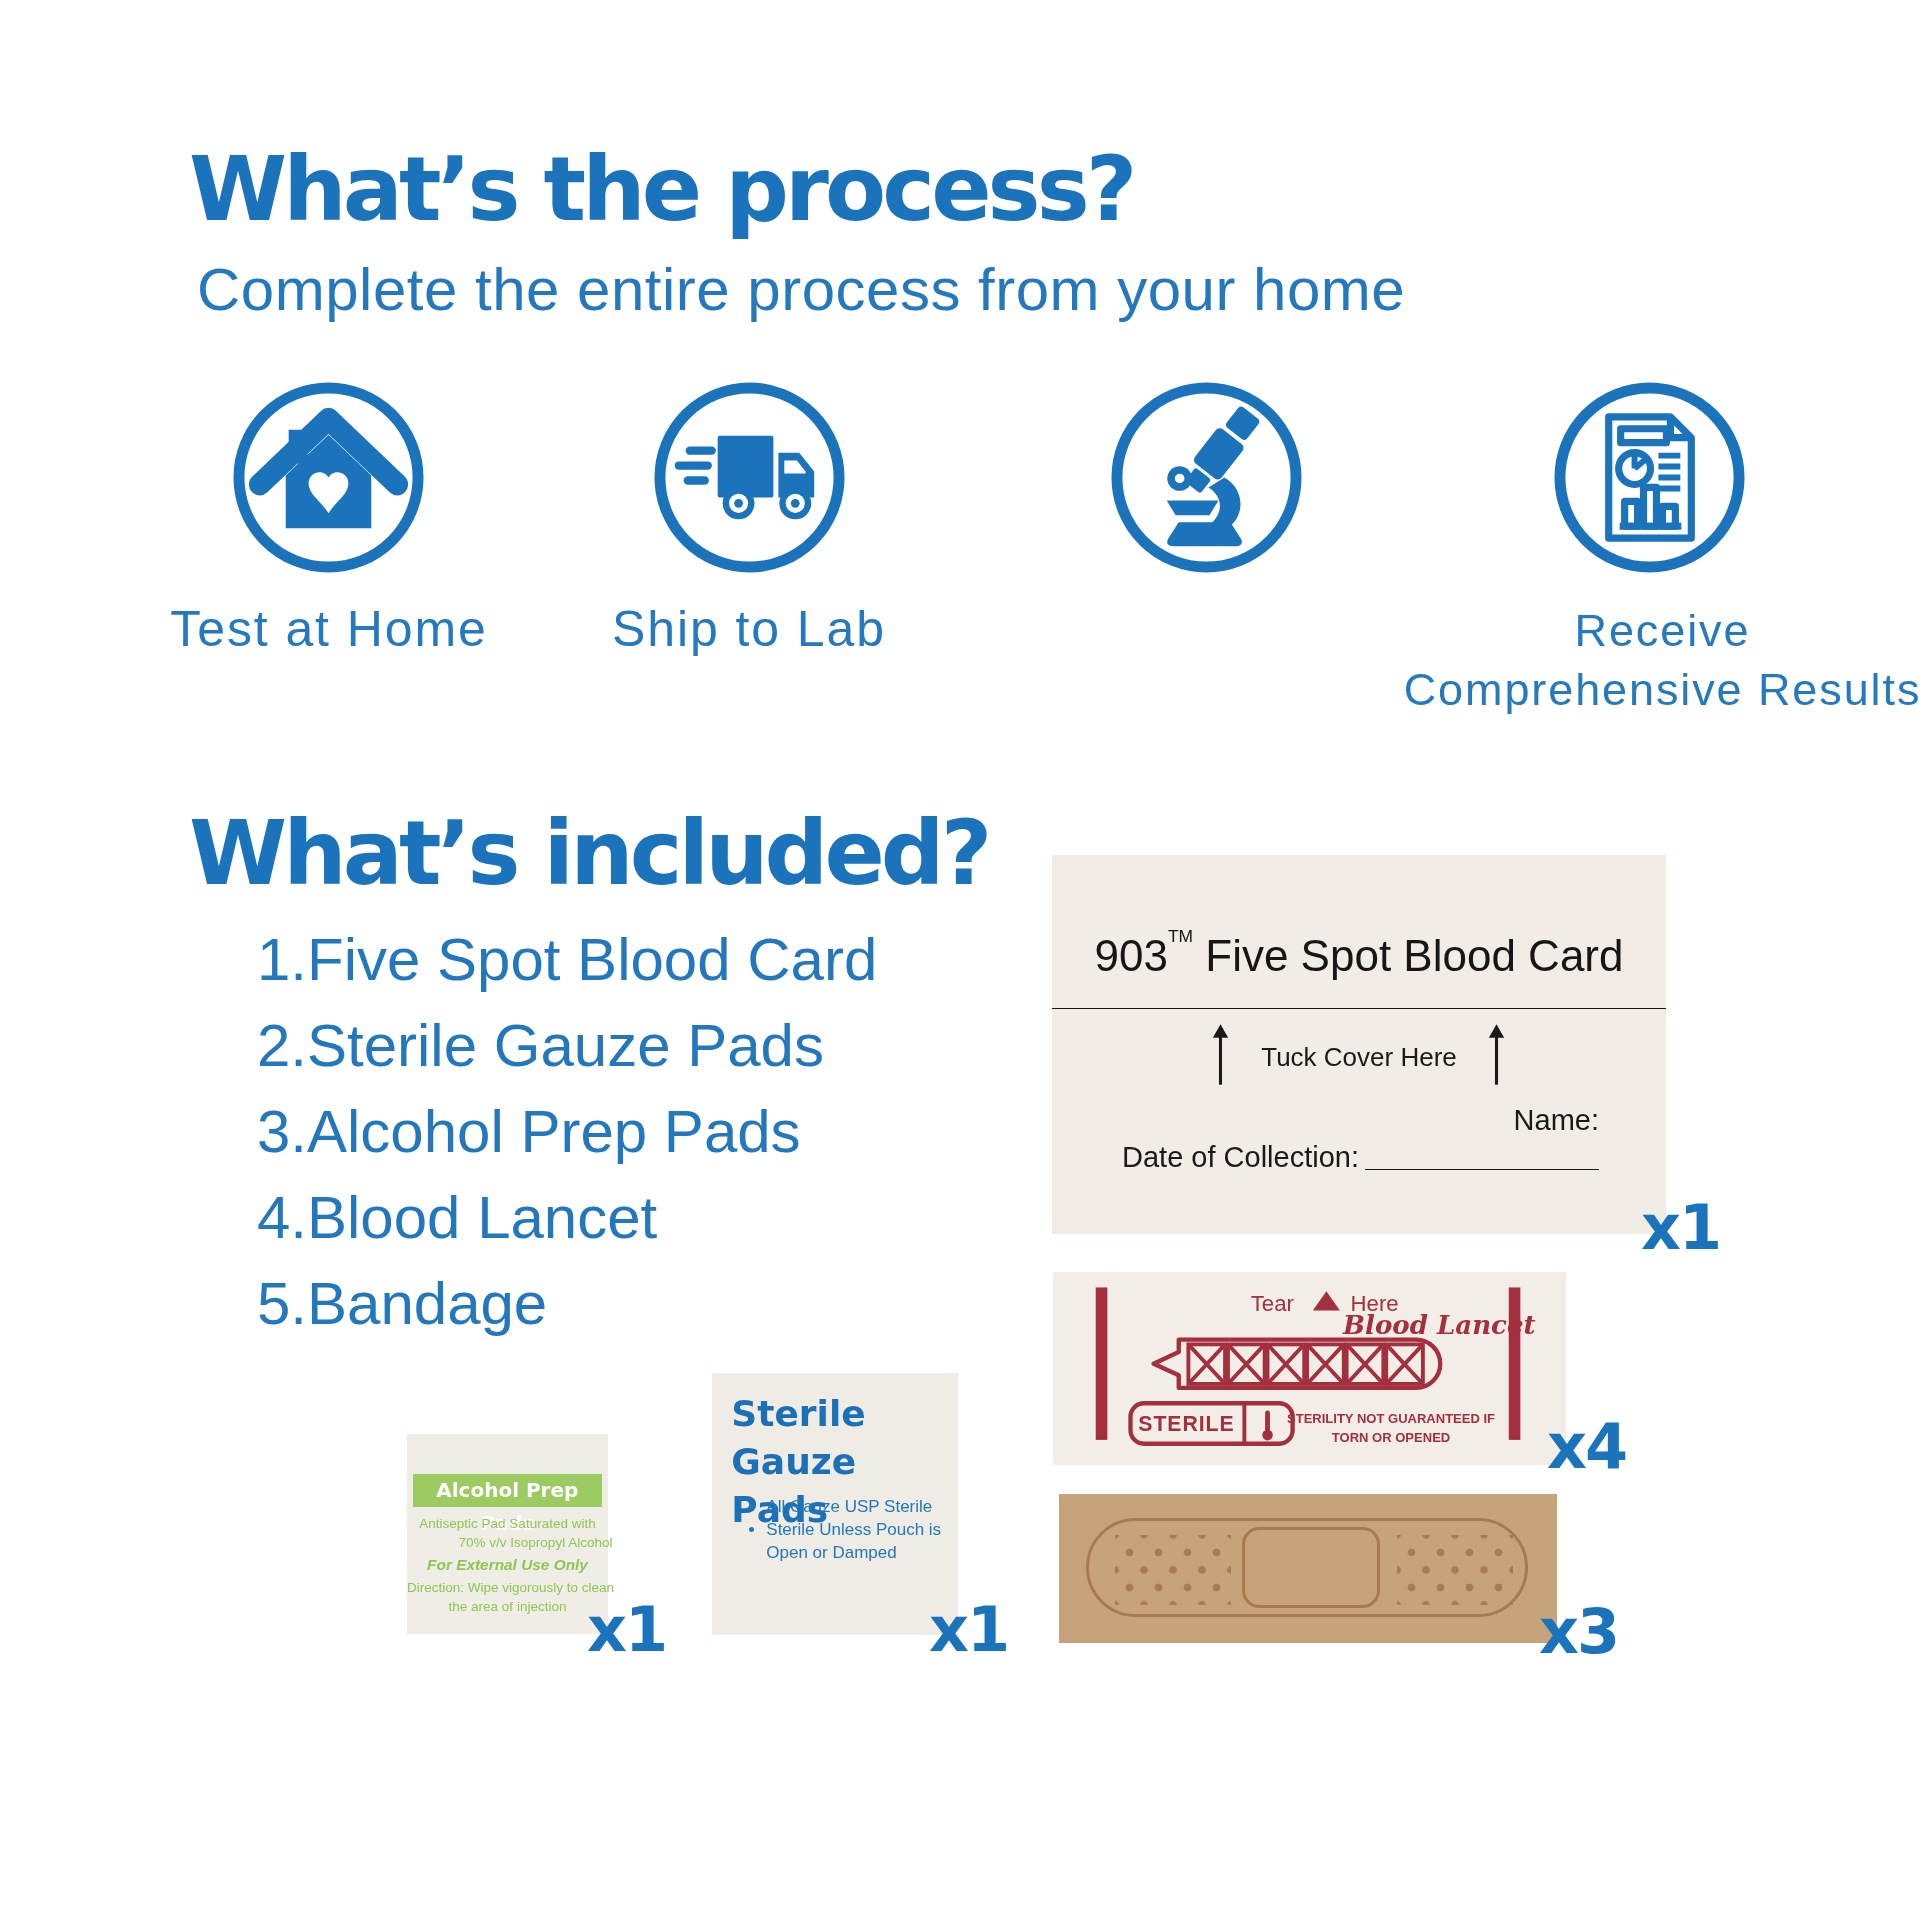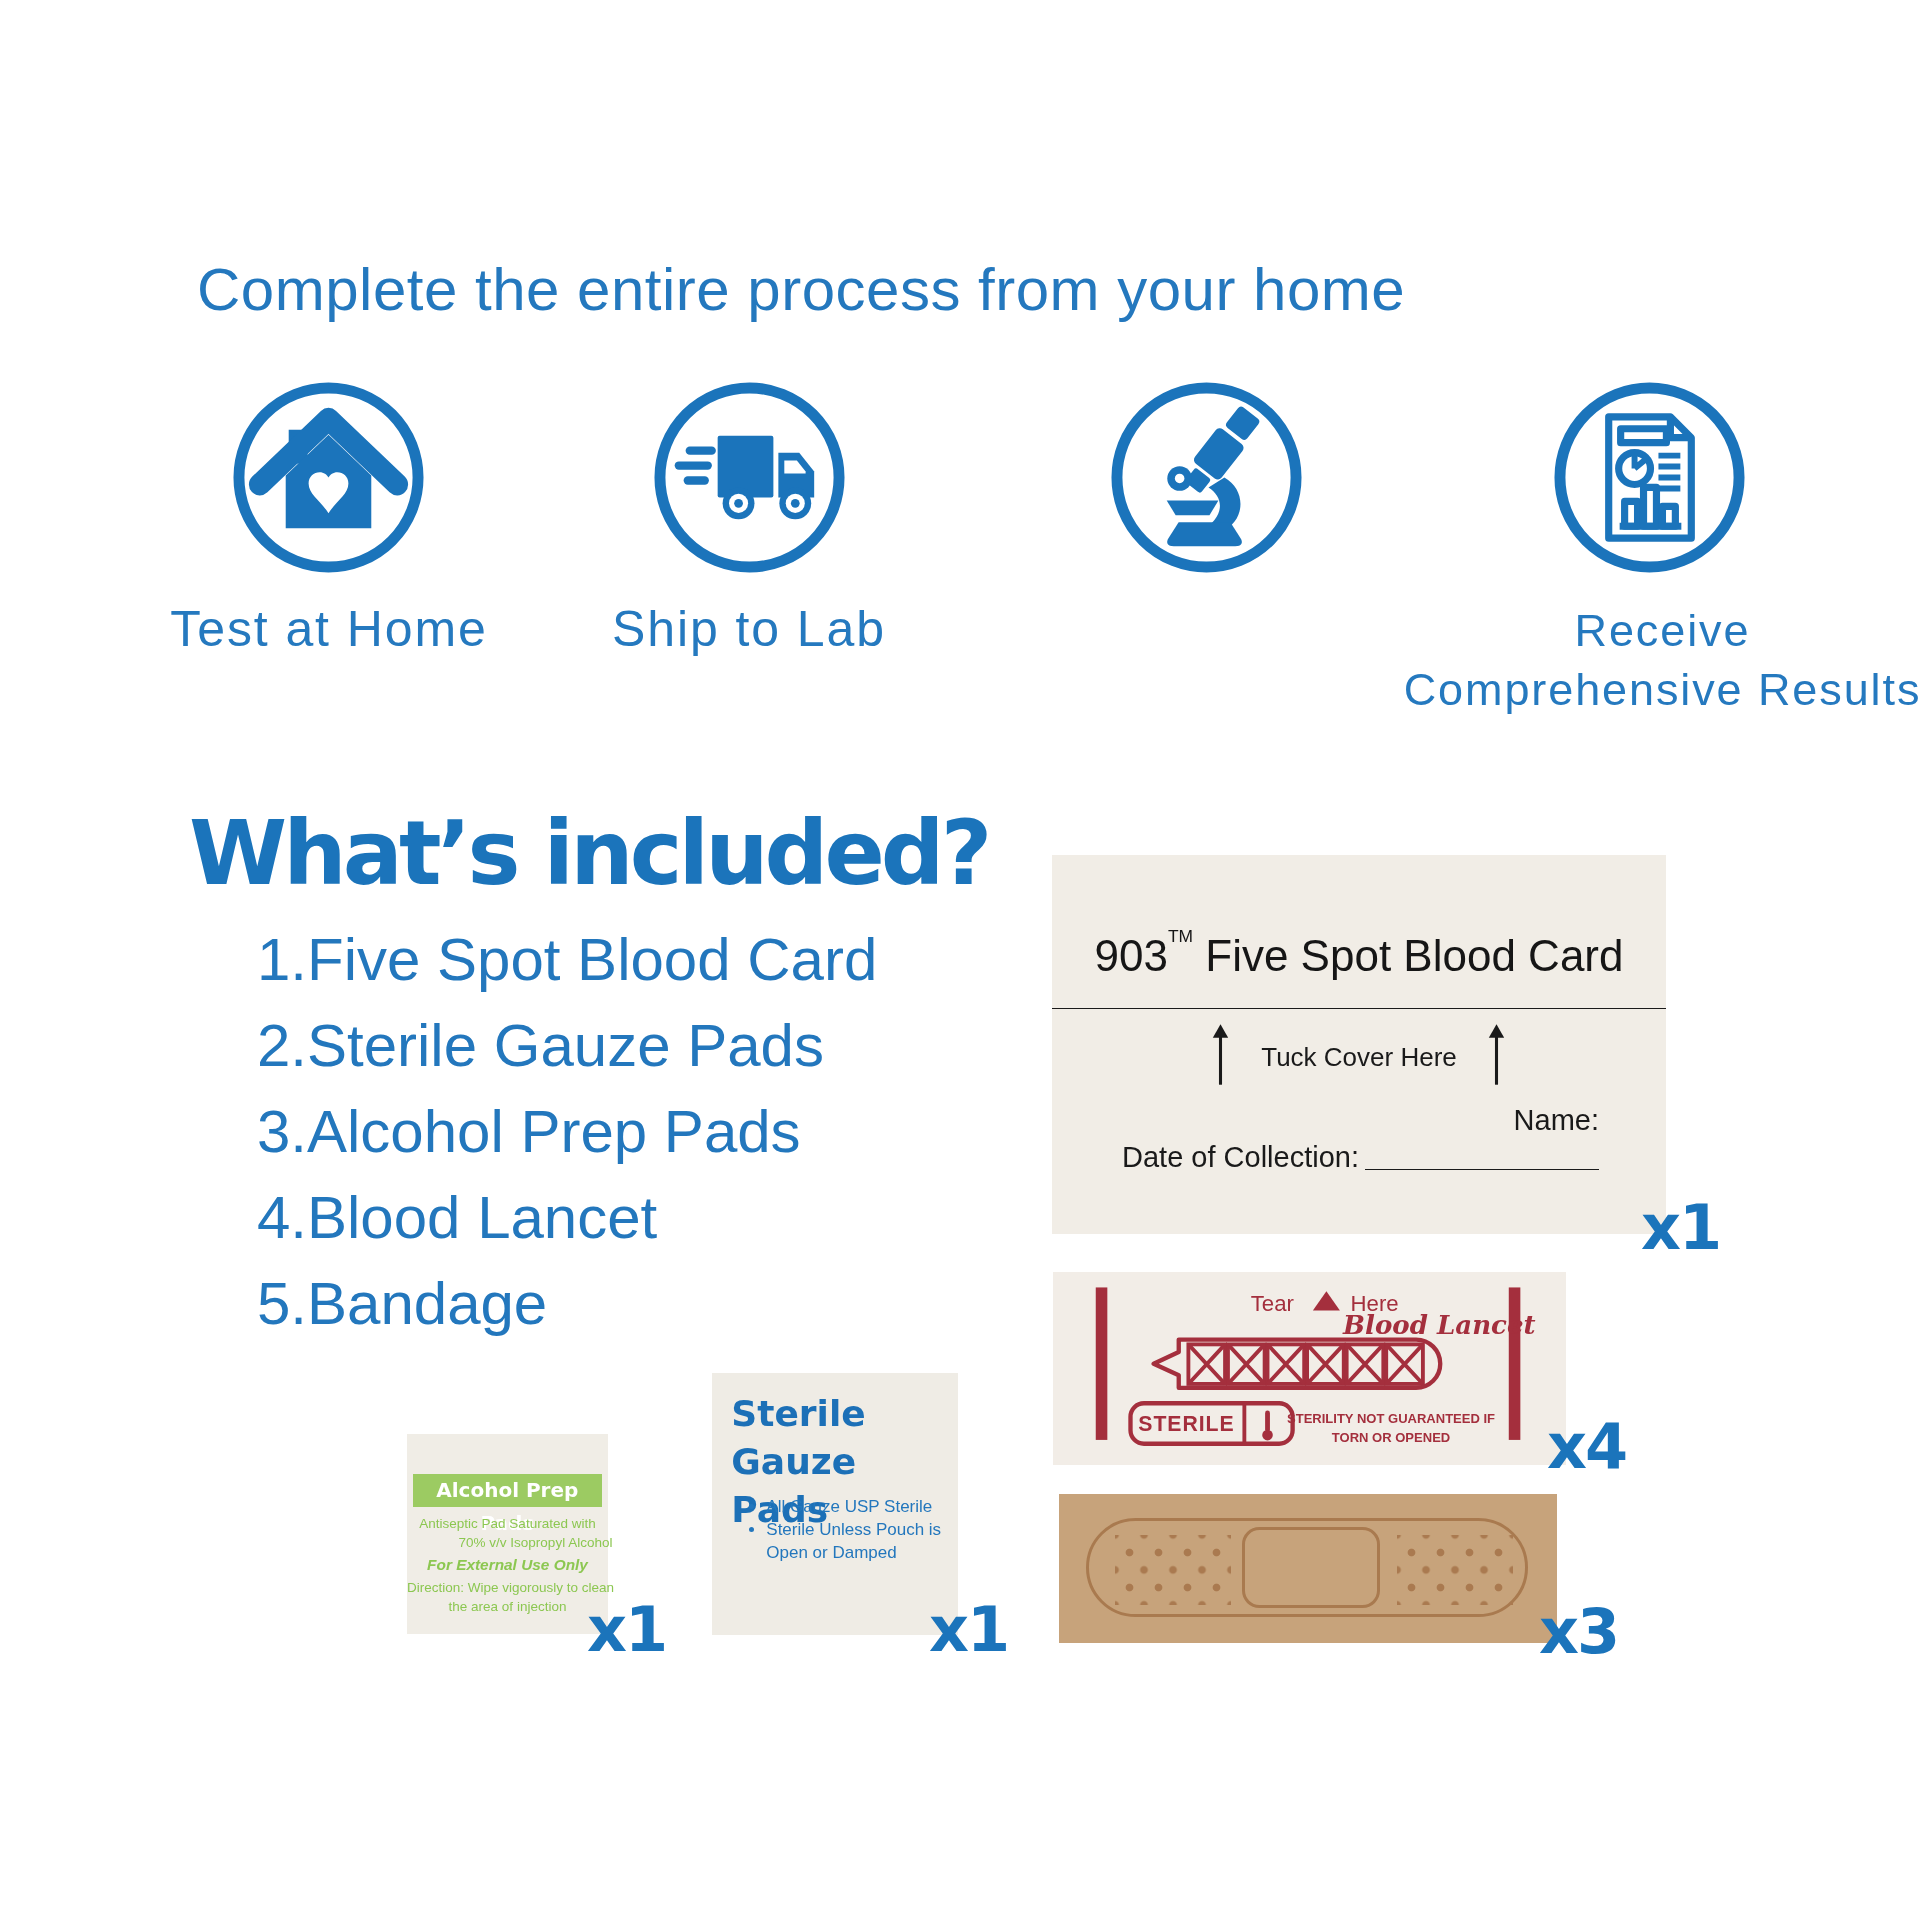--- a/index.html
+++ b/index.html
@@ -58,20 +58,21 @@
   .gz-bullets li{margin:0;}
 
   svg text{font-family:"Liberation Sans",sans-serif;}
   .script-text{font-family:"DejaVu Serif",serif;font-style:italic;font-weight:bold;}
 </style>
 </head>
 <body>
 
 <div class="canvas">
 
+  <div class="abs h-big" style="left:189px;top:141px;">What’s the process?</div>
   <div class="abs subtitle" style="left:197px;top:255px;">Complete the entire process from your home</div>
 
   <div class="abs" style="left:229px;top:378px;">
     <svg class="step-icon" viewBox="0 0 100 100">
       <circle cx="50" cy="50" r="45" fill="none" stroke="#1B74BB" stroke-width="5.5"></circle>
       <rect x="30" y="26" width="9.5" height="17" fill="#1B74BB"></rect>
       <path d="M15.5 53.5 L50 20.5 L84.5 53.5" fill="none" stroke="#1B74BB" stroke-width="11" stroke-linecap="round" stroke-linejoin="round"></path>
       <path d="M28.5 49 L50 28.5 L71.5 49 V75.5 H28.5 Z" fill="#1B74BB"></path>
       <path d="M50 68 C46 61.5 40 58.5 40 53 C40 49.6 42.6 47.4 45.6 47.4 C47.6 47.4 49.2 48.6 50 50 C50.8 48.6 52.4 47.4 54.4 47.4 C57.4 47.4 60 49.6 60 53 C60 58.5 54 61.5 50 68 Z" fill="#ffffff"></path>
     </svg>

